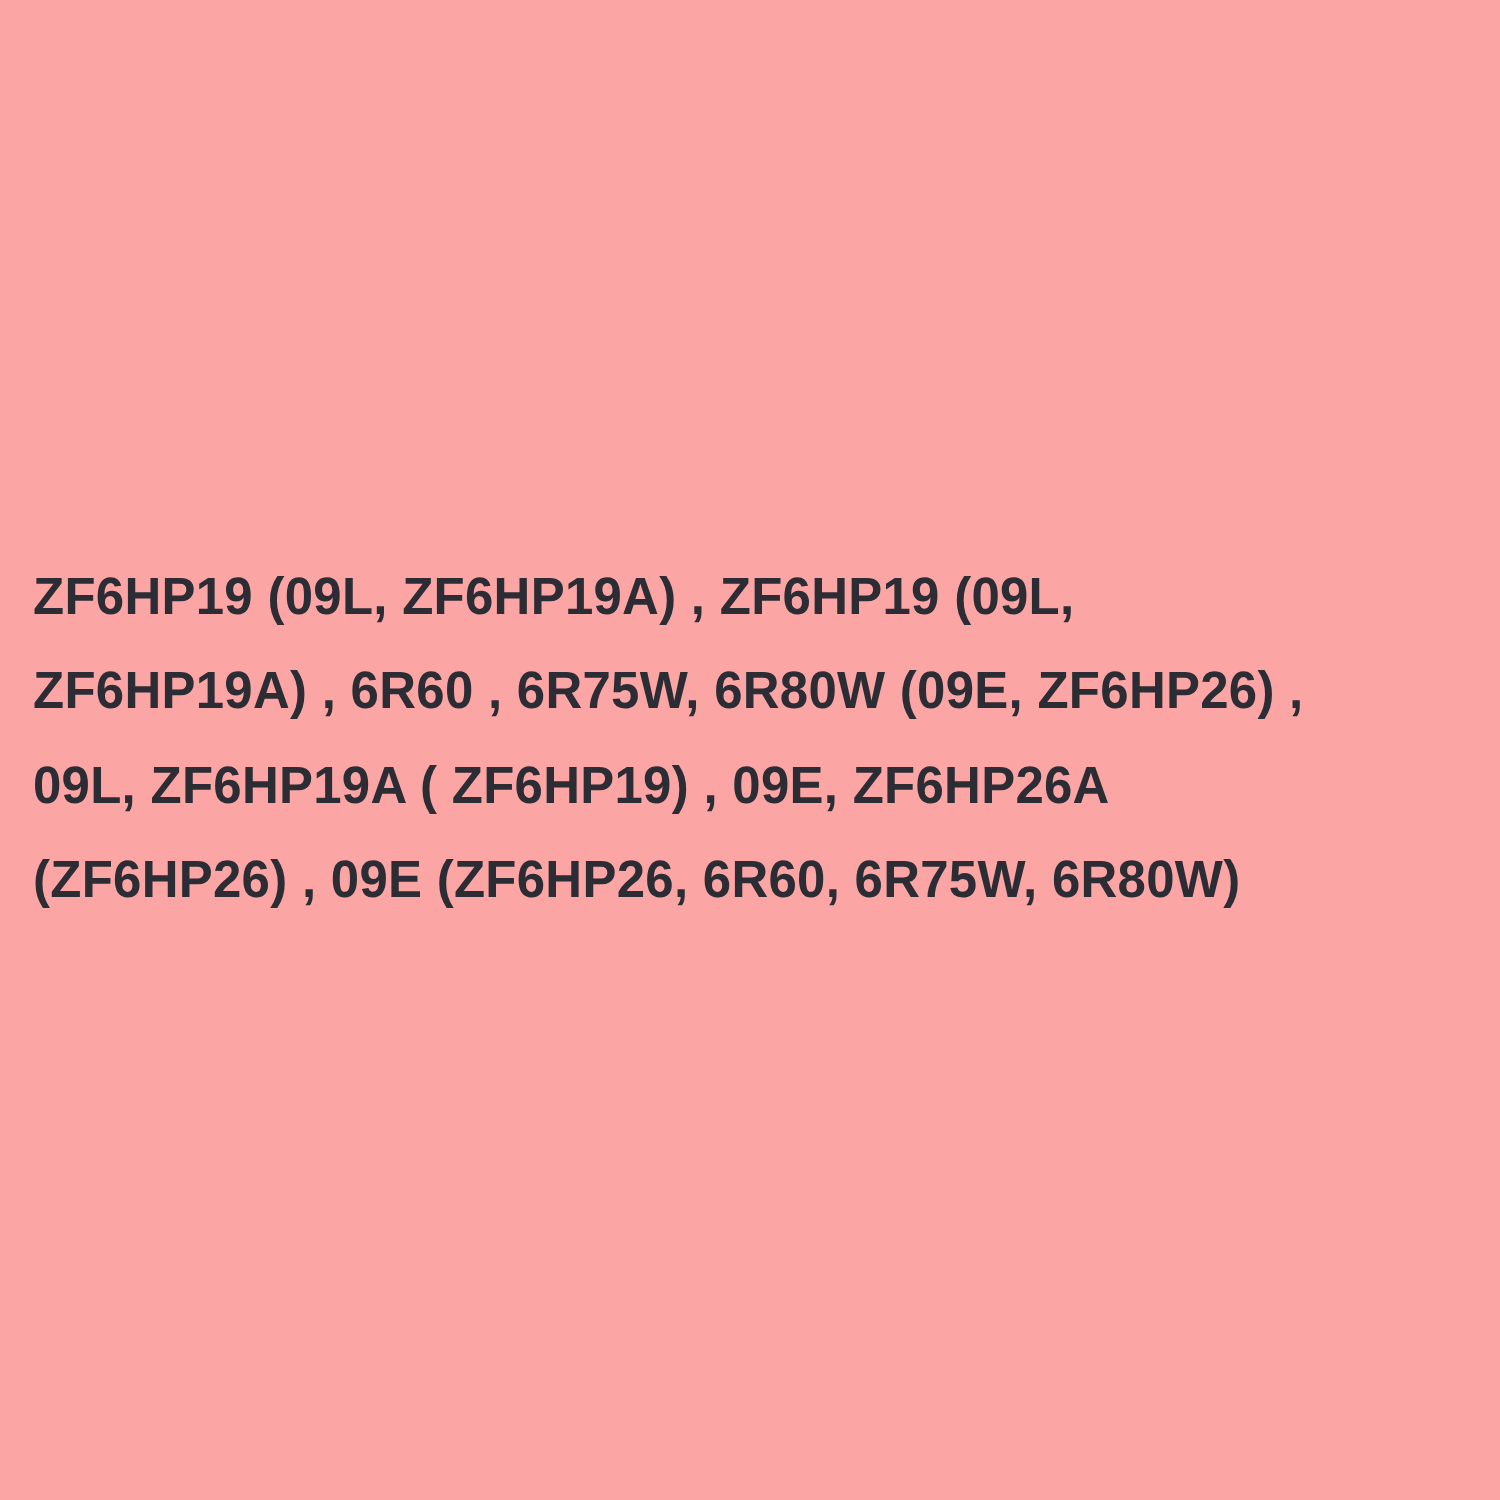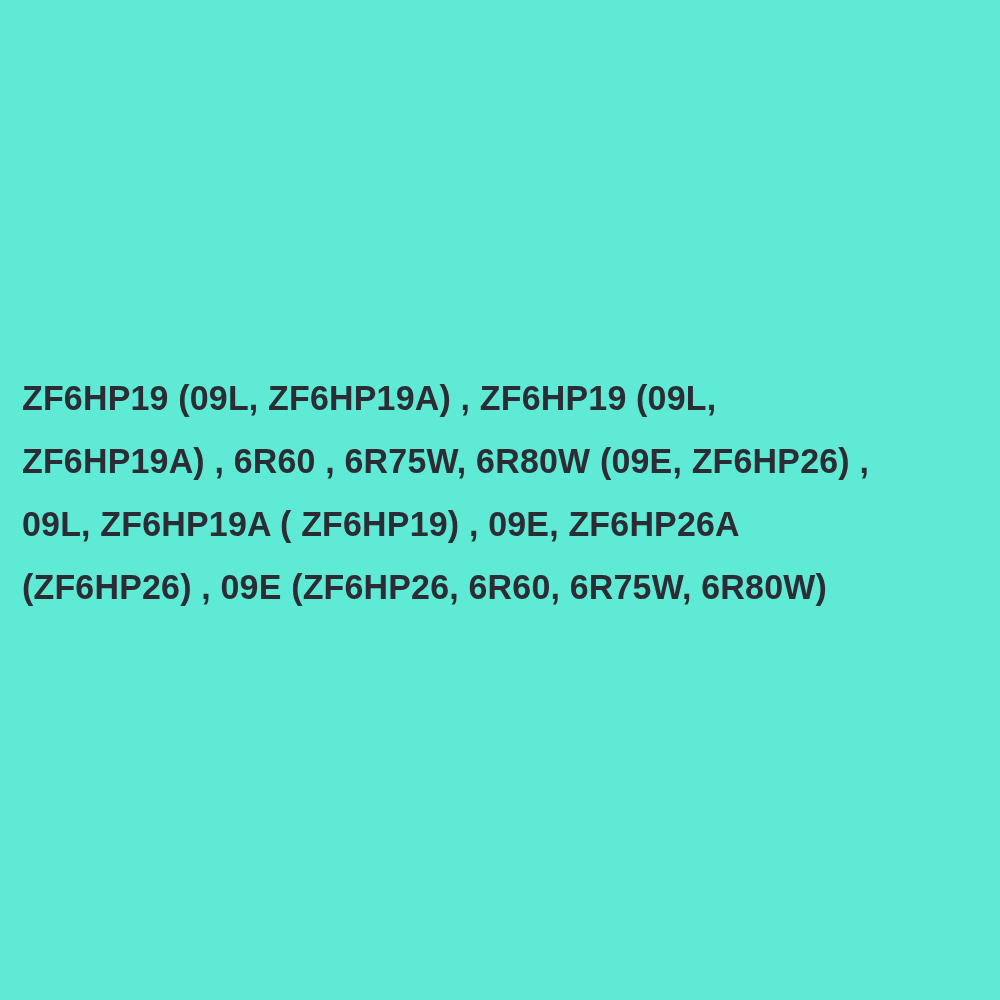--- a/index.html
+++ b/index.html
@@ -6,21 +6,21 @@
   html, body {
     margin: 0;
     padding: 0;
     background: #ffffff;
   }
 
   #screen {
     position: relative;
     width: 1000px;
     height: 1000px;
-    background: #5eead4;
+    background: #fca5a5;
     overflow: hidden;
     font-family: "Liberation Sans", "DejaVu Sans", sans-serif;
   }
 
   
   #compat-block {
     position: absolute;
     left: 22px;
     top: 366px;
     width: 952px;

